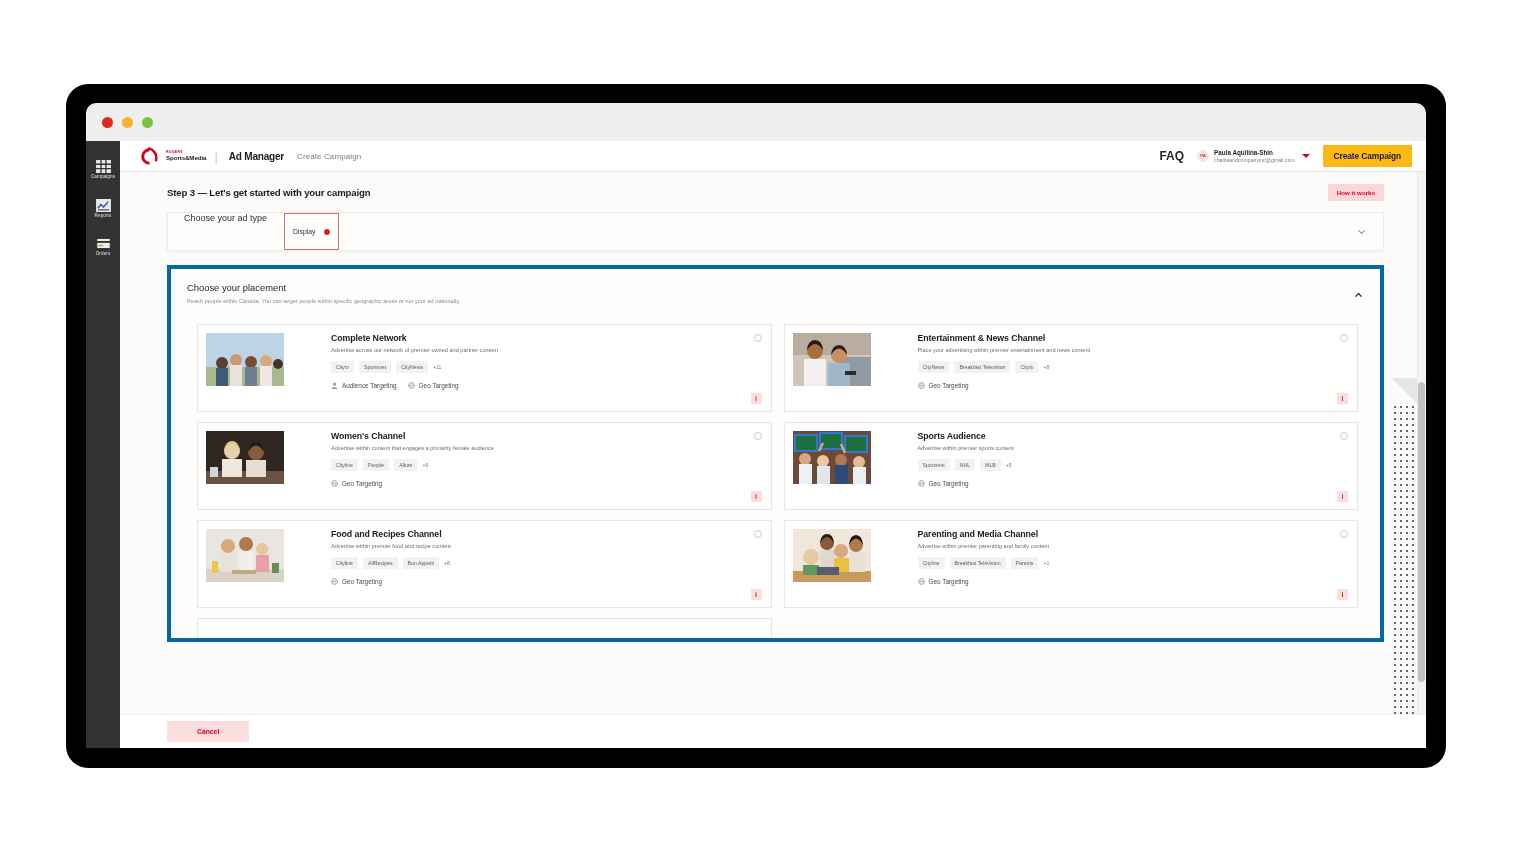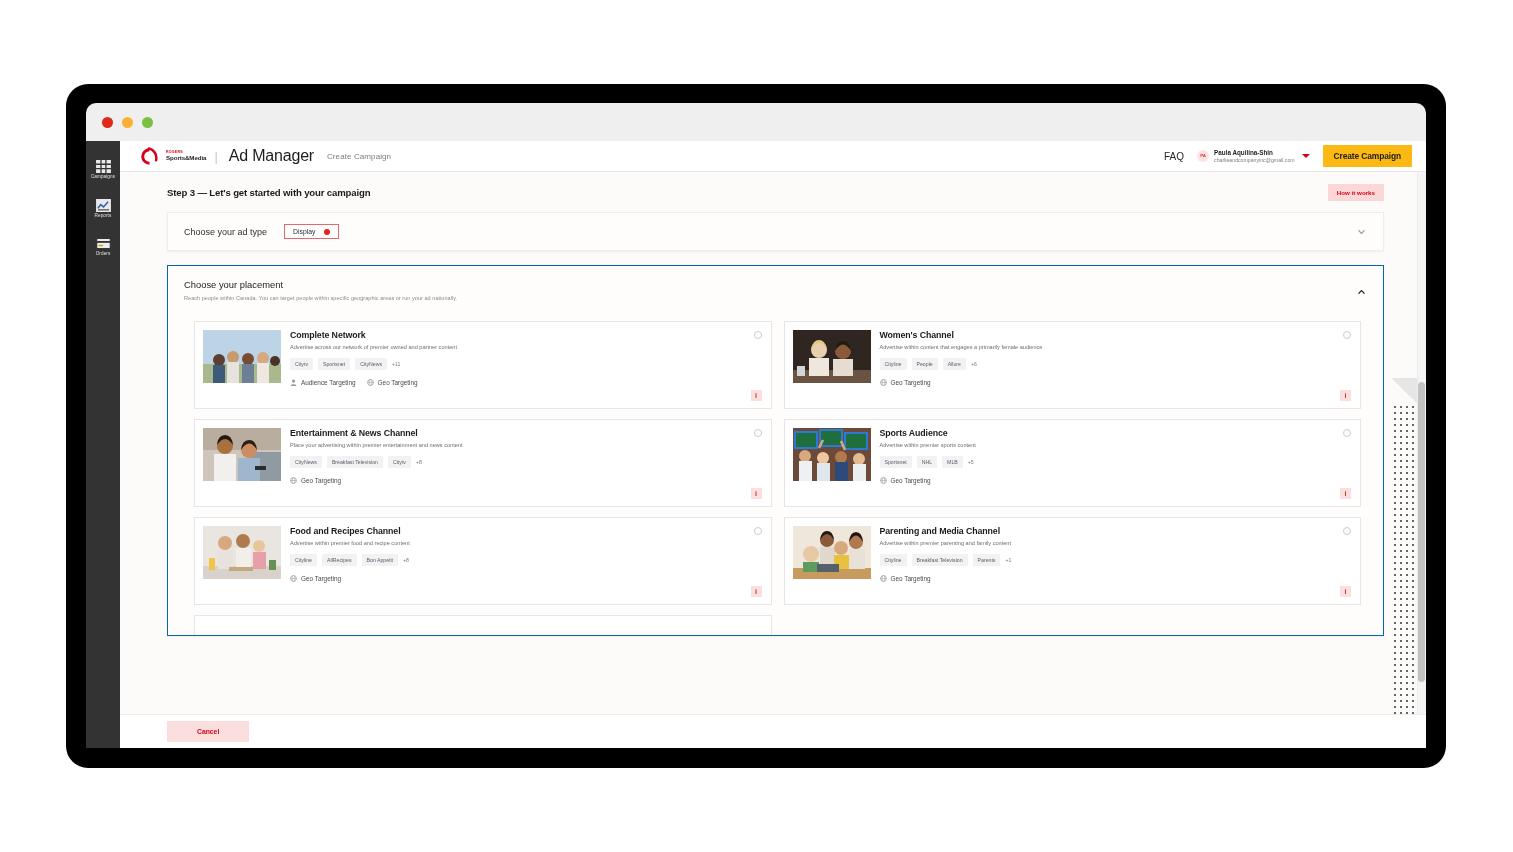--- a/index.html
+++ b/index.html
@@ -70,24 +70,24 @@
     border-bottom: 1px solid #e8e8e8;
     display: flex; align-items: center;
     padding: 0 14px 0 19px;
   }
   #logo { display: flex; align-items: center; gap: 6px; }
   .logo-mark { width: 21px; height: 19px; display: block; }
   .logo-txt { display: flex; flex-direction: column; line-height: 1; }
   .logo-rogers { font-size: 3.6px; font-weight: bold; color: #d6001c; letter-spacing: .2px; }
   .logo-sm { font-size: 6.2px; font-weight: bold; color: #1d1d1d; letter-spacing: -.1px; }
   .logo-div { color: #c9c9c9; font-size: 13px; font-weight: 300; margin: 0 5px 0 2px; }
-  .logo-admgr { font-size: 16px; color: #1d1d1d; font-weight: normal; letter-spacing: -.2px; }
+  .logo-admgr { font-size: 10px; color: #1d1d1d; font-weight: bold; letter-spacing: -.2px; }
   #crumb { font-size: 8px; color: #7c7c7c; margin-left: 13px; letter-spacing: .1px; }
   #hdr-right { margin-left: auto; display: flex; align-items: center; gap: 13px; }
-  #faq { font-size: 10px; color: #252525; font-weight: 400; cursor: pointer; }
+  #faq { font-size: 12px; color: #252525; font-weight: 700; cursor: pointer; }
   #acct { display: flex; align-items: center; gap: 5px; cursor: pointer; }
   #avatar {
     width: 12px; height: 12px; border-radius: 50%;
     background: #fbe3e3; color: #c93a3a;
     font-size: 4.4px; font-weight: bold;
     display: flex; align-items: center; justify-content: center;
   }
   #acct-txt { display:flex; flex-direction: column; line-height: 1.25; }
   #acct-name { font-size: 6.3px; font-weight: bold; color: #1d1d1d; }
   #acct-mail { font-size: 5.2px; color: #7f7f7f; }
@@ -112,21 +112,21 @@
     margin-left: auto; background: #fbd7d7; color: #d6001c;
     font-size: 6.2px; font-weight: bold;
     padding: 5px 9px; border: none; cursor: pointer; border-radius: 1px;
   }
 
   .panel {
     margin: 11px 18px 0 47px;
     background: #fffdfc;
     border: 1px solid #ededed;
     box-shadow: 0 1px 2px rgba(0,0,0,.05);
-    display: flex; align-items: center;
+    display: flex; 
     padding: 0 16px; height: 39px;
     position: relative;
   }
   .panel-label { font-size: 9px; color: #303030; }
   .pill {
     margin-left: 17px;
     border: 1px solid #e46a6a;
     background: #ffffff;
     display: flex; align-items: center; gap: 9px;
     padding: 3px 8px; cursor: pointer;
@@ -136,21 +136,21 @@
   .chev {
     position: absolute; right: 17px; top: 50%;
     width: 9px; height: 9px; margin-top: -5px;
     color: #8d96a8;
   }
 
   
   #placement {
     margin: 14px 18px 0 47px;
     background: #fffdfc;
-    border: 1px solid #0369a1;
+    border: 4px solid #0369a1;
     box-shadow: 0 1px 2px rgba(0,0,0,.05);
     position: relative;
     min-height: 300px;
     padding: 13px 0 0 0;
   }
   #placement-head { padding: 0 16px 0 16px; position: relative; }
   #placement-title { font-size: 9.4px; color: #232323; }
   #placement-sub { font-size: 5.5px; color: #8b8b8b; margin-top: 5px; letter-spacing: .05px; }
 
   #cards {
@@ -159,21 +159,21 @@
     padding: 20px 22px 0 26px;
   }
   .card {
     background: #ffffff; border: 1px solid #e6e6e6;
     display: flex; position: relative;
     padding: 8px 9px 8px 8px;
     min-height: 88px;
   }
   .thumb { width: 78px; height: 53px; flex: 0 0 78px; overflow: hidden; background:#cfd6dd; }
   .thumb svg { display:block; width: 78px; height: 53px; }
-  .card-body { flex: 1; padding-left: 9px; }
+  .card-body { flex: 1; padding-left: 9px; margin-left: 38px; }
   .card-title { font-size: 8.8px; font-weight: bold; color: #1b1b1b; letter-spacing: -.1px; }
   .card-desc { font-size: 5.6px; color: #6e6e6e; margin-top: 4px; }
   .tagrow { display: flex; align-items: center; gap: 5px; margin-top: 8px; flex-wrap: wrap; }
   .tag {
     background: #f2f2f4; color: #5d5d63;
     font-size: 5.2px; padding: 3px 5px; white-space: nowrap;
   }
   .tagmore { font-size: 5.2px; color: #7a7a7a; }
   .featrow { display: flex; align-items: center; gap: 11px; margin-top: 9px; }
   .feat { display: flex; align-items: center; gap: 4px; }
@@ -386,78 +386,78 @@
                     </span>
                   </div>
                 </div>
                 <span class="radio"></span>
                 <span class="infobtn">i</span>
               </article>
 
               <article class="card">
                 <div class="thumb">
                   <svg viewBox="0 0 78 53">
-                    <rect width="78" height="53" fill="#2f2622"></rect>
-                    <rect y="40" width="78" height="13" fill="#6b5344"></rect>
-                    <circle cx="26" cy="20" r="8" fill="#e8cfae"></circle>
-                      <path d="M18 19 q8 -12 16 0 q-2 -9 -8 -9 q-6 0 -8 9Z" fill="#e3c87f"></path>
-                    <rect x="16" y="28" width="20" height="18" fill="#efe7dd"></rect>
-                    <circle cx="50" cy="21" r="8" fill="#8a5a3a"></circle>
-                      <path d="M42 21 q8 -13 16 0 q-1 -10 -8 -10 q-7 0 -8 10Z" fill="#241a14"></path>
-                    <rect x="40" y="29" width="20" height="17" fill="#e6dcd1"></rect>
-                    <rect x="4" y="36" width="8" height="10" fill="#cfd6d8"></rect>
-                  </svg>
-                </div>
-                <div class="card-body">
-                  <div class="card-title">Women's Channel</div>
-                  <div class="card-desc">Advertise within content that engages a primarily female audience</div>
-                  <div class="tagrow">
-                    <span class="tag">Cityline</span>
-                    <span class="tag">People</span>
-                    <span class="tag">Allure</span>
-                    <span class="tagmore">+6</span>
-                  </div>
-                  <div class="featrow">
-                    <span class="feat">
-                      <svg class="feat-ico" viewBox="0 0 10 10">
-                        <circle cx="5" cy="5" r="4.2" fill="none" stroke="#9a9a9a" stroke-width="1"></circle>
-                        <ellipse cx="5" cy="5" rx="2" ry="4.2" fill="none" stroke="#9a9a9a" stroke-width=".8"></ellipse>
-                        <line x1="0.8" y1="5" x2="9.2" y2="5" stroke="#9a9a9a" stroke-width=".8"></line>
-                      </svg>
-                      <span class="feat-txt">Geo Targeting</span>
-                    </span>
-                  </div>
-                </div>
-                <span class="radio"></span>
-                <span class="infobtn">i</span>
-              </article>
-
-              <article class="card">
-                <div class="thumb">
-                  <svg viewBox="0 0 78 53">
                     <rect width="78" height="53" fill="#cfc6bb"></rect>
                     <rect x="0" y="0" width="78" height="22" fill="#b9ada0"></rect>
                     <rect x="48" y="24" width="30" height="29" fill="#8f9aa3"></rect>
                     <circle cx="22" cy="18" r="8" fill="#a9703f"></circle>
                       <path d="M14 17 q8 -12 16 0 q-1 -10 -8 -10 q-7 0 -8 10Z" fill="#231a12"></path>
                     <rect x="11" y="26" width="22" height="27" fill="#f2f0ee"></rect>
                     <circle cx="46" cy="22" r="8" fill="#c98f63"></circle>
                       <path d="M38 22 q8 -13 16 0 q-1 -10 -8 -10 q-7 0 -8 10Z" fill="#2b1f16"></path>
                     <rect x="35" y="30" width="22" height="23" fill="#9fb7cc"></rect>
                     <rect x="52" y="38" width="11" height="4" fill="#2c2c2c"></rect>
                   </svg>
                 </div>
                 <div class="card-body">
                   <div class="card-title">Entertainment &amp; News Channel</div>
                   <div class="card-desc">Place your advertising within premier entertainment and news content</div>
                   <div class="tagrow">
                     <span class="tag">CityNews</span>
                     <span class="tag">Breakfast Television</span>
                     <span class="tag">Citytv</span>
                     <span class="tagmore">+8</span>
+                  </div>
+                  <div class="featrow">
+                    <span class="feat">
+                      <svg class="feat-ico" viewBox="0 0 10 10">
+                        <circle cx="5" cy="5" r="4.2" fill="none" stroke="#9a9a9a" stroke-width="1"></circle>
+                        <ellipse cx="5" cy="5" rx="2" ry="4.2" fill="none" stroke="#9a9a9a" stroke-width=".8"></ellipse>
+                        <line x1="0.8" y1="5" x2="9.2" y2="5" stroke="#9a9a9a" stroke-width=".8"></line>
+                      </svg>
+                      <span class="feat-txt">Geo Targeting</span>
+                    </span>
+                  </div>
+                </div>
+                <span class="radio"></span>
+                <span class="infobtn">i</span>
+              </article>
+
+              <article class="card">
+                <div class="thumb">
+                  <svg viewBox="0 0 78 53">
+                    <rect width="78" height="53" fill="#2f2622"></rect>
+                    <rect y="40" width="78" height="13" fill="#6b5344"></rect>
+                    <circle cx="26" cy="20" r="8" fill="#e8cfae"></circle>
+                      <path d="M18 19 q8 -12 16 0 q-2 -9 -8 -9 q-6 0 -8 9Z" fill="#e3c87f"></path>
+                    <rect x="16" y="28" width="20" height="18" fill="#efe7dd"></rect>
+                    <circle cx="50" cy="21" r="8" fill="#8a5a3a"></circle>
+                      <path d="M42 21 q8 -13 16 0 q-1 -10 -8 -10 q-7 0 -8 10Z" fill="#241a14"></path>
+                    <rect x="40" y="29" width="20" height="17" fill="#e6dcd1"></rect>
+                    <rect x="4" y="36" width="8" height="10" fill="#cfd6d8"></rect>
+                  </svg>
+                </div>
+                <div class="card-body">
+                  <div class="card-title">Women's Channel</div>
+                  <div class="card-desc">Advertise within content that engages a primarily female audience</div>
+                  <div class="tagrow">
+                    <span class="tag">Cityline</span>
+                    <span class="tag">People</span>
+                    <span class="tag">Allure</span>
+                    <span class="tagmore">+6</span>
                   </div>
                   <div class="featrow">
                     <span class="feat">
                       <svg class="feat-ico" viewBox="0 0 10 10">
                         <circle cx="5" cy="5" r="4.2" fill="none" stroke="#9a9a9a" stroke-width="1"></circle>
                         <ellipse cx="5" cy="5" rx="2" ry="4.2" fill="none" stroke="#9a9a9a" stroke-width=".8"></ellipse>
                         <line x1="0.8" y1="5" x2="9.2" y2="5" stroke="#9a9a9a" stroke-width=".8"></line>
                       </svg>
                       <span class="feat-txt">Geo Targeting</span>
                     </span>

